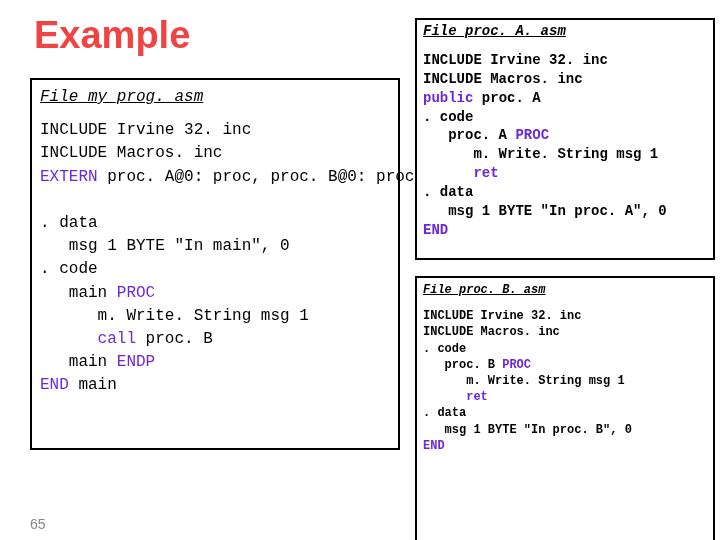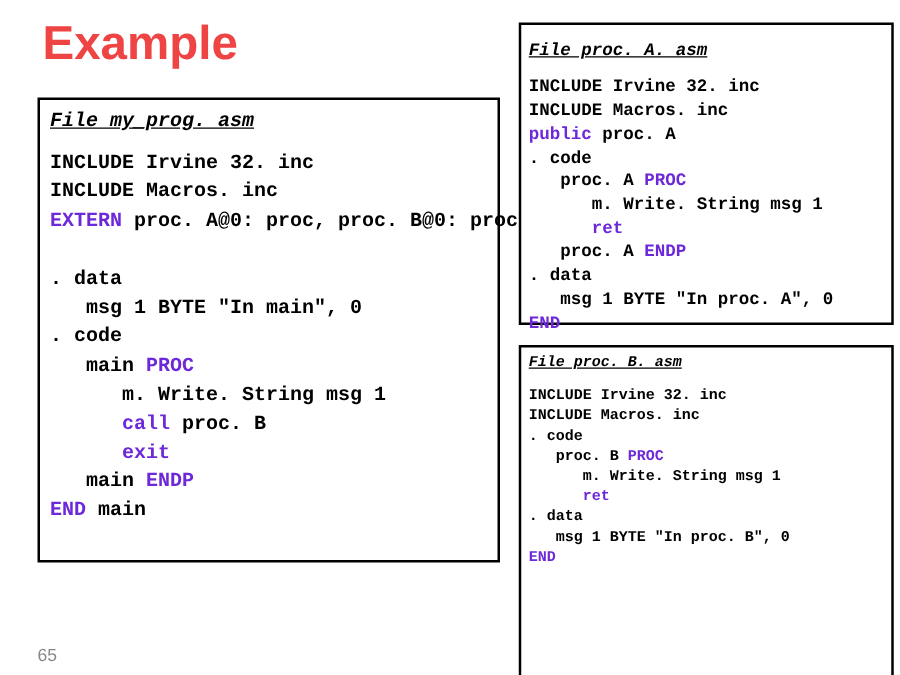--- a/index.html
+++ b/index.html
@@ -26,31 +26,31 @@
   }
   .left-box {
     position: absolute;
     top: 78px;
     left: 30px;
     width: 370px;
     height: 372px;
     border: 2px solid #000;
     padding: 6px 8px;
     font-size: 16px;
-    font-weight: bold;
+    font-weight: normal;
     line-height: 1.45;
   }
   .right-box-a {
     position: absolute;
     top: 18px;
     left: 415px;
     width: 300px;
     height: 242px;
     border: 2px solid #000;
-    padding: 12px 6px;
+    padding: 2px 6px;
     font-size: 14px;
     font-weight: bold;
     line-height: 1.35;
   }
   .right-box-b {
     position: absolute;
     top: 276px;
     left: 415px;
     width: 300px;
     height: 308px;
@@ -88,35 +88,33 @@
   <div class="code-line">INCLUDE Irvine 32. inc</div>
   <div class="code-line">INCLUDE Macros. inc</div>
   <div class="code-line"><span class="kw-red">EXTERN</span><span> proc. A@0: proc, proc. B@0: proc</span></div>
   <div class="code-line">&nbsp;</div>
   <div class="code-line">. data</div>
   <div class="code-line">   msg 1 BYTE "In main", 0</div>
   <div class="code-line">. code</div>
   <div class="code-line"><span>   main </span><span class="kw-red">PROC</span></div>
   <div class="code-line">      m. Write. String msg 1</div>
   <div class="code-line"><span class="kw-red">      call</span><span> proc. B</span></div>
-  <div class="code-line"><span class="kw-red">      exit</span></div>
   <div class="code-line"><span>   main </span><span class="kw-red">ENDP</span></div>
   <div class="code-line"><span class="kw-red">END</span><span> main</span></div>
 </div>
 
 <div class="right-box-a">
   <span class="file-hdr">File proc. A. asm</span>
   <div class="code-line">INCLUDE Irvine 32. inc</div>
   <div class="code-line">INCLUDE Macros. inc</div>
   <div class="code-line"><span class="kw-red">public</span><span> proc. A</span></div>
   <div class="code-line">. code</div>
   <div class="code-line"><span>   proc. A </span><span class="kw-red">PROC</span></div>
   <div class="code-line">      m. Write. String msg 1</div>
   <div class="code-line"><span class="kw-red">      ret</span></div>
-  <div class="code-line"><span>   proc. A </span><span class="kw-red">ENDP</span></div>
   <div class="code-line">. data</div>
   <div class="code-line">   msg 1 BYTE "In proc. A", 0</div>
   <div class="code-line"><span class="kw-red">END</span></div>
 </div>
 
 <div class="right-box-b">
   <span class="file-hdr">File proc. B. asm</span>
   <div class="code-line">INCLUDE Irvine 32. inc</div>
   <div class="code-line">INCLUDE Macros. inc</div>
   <div class="code-line">. code</div>

